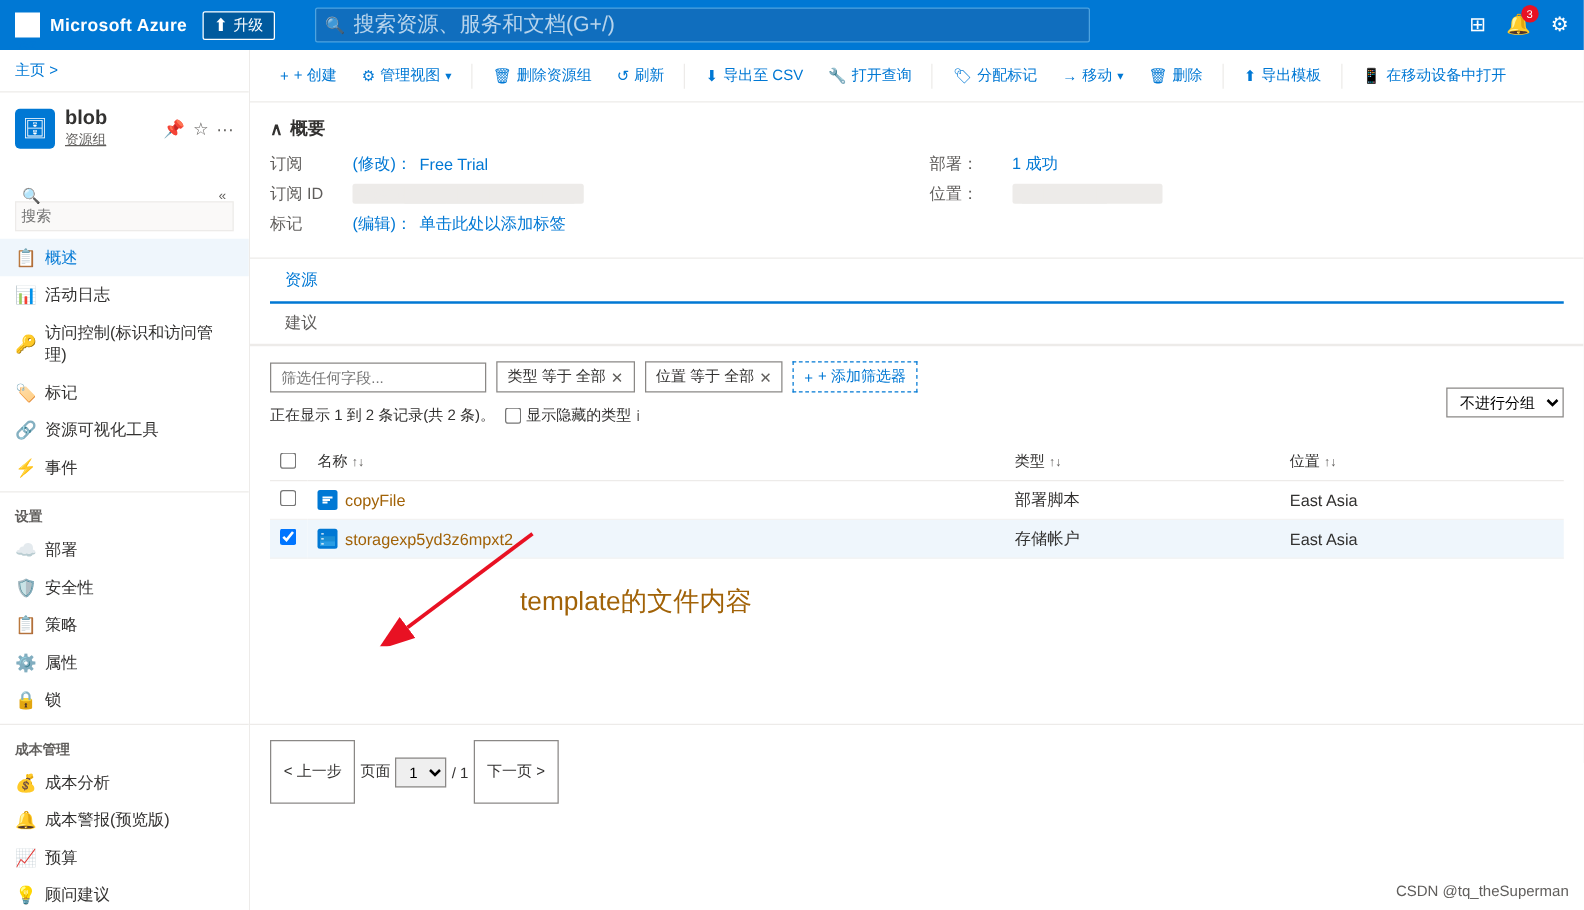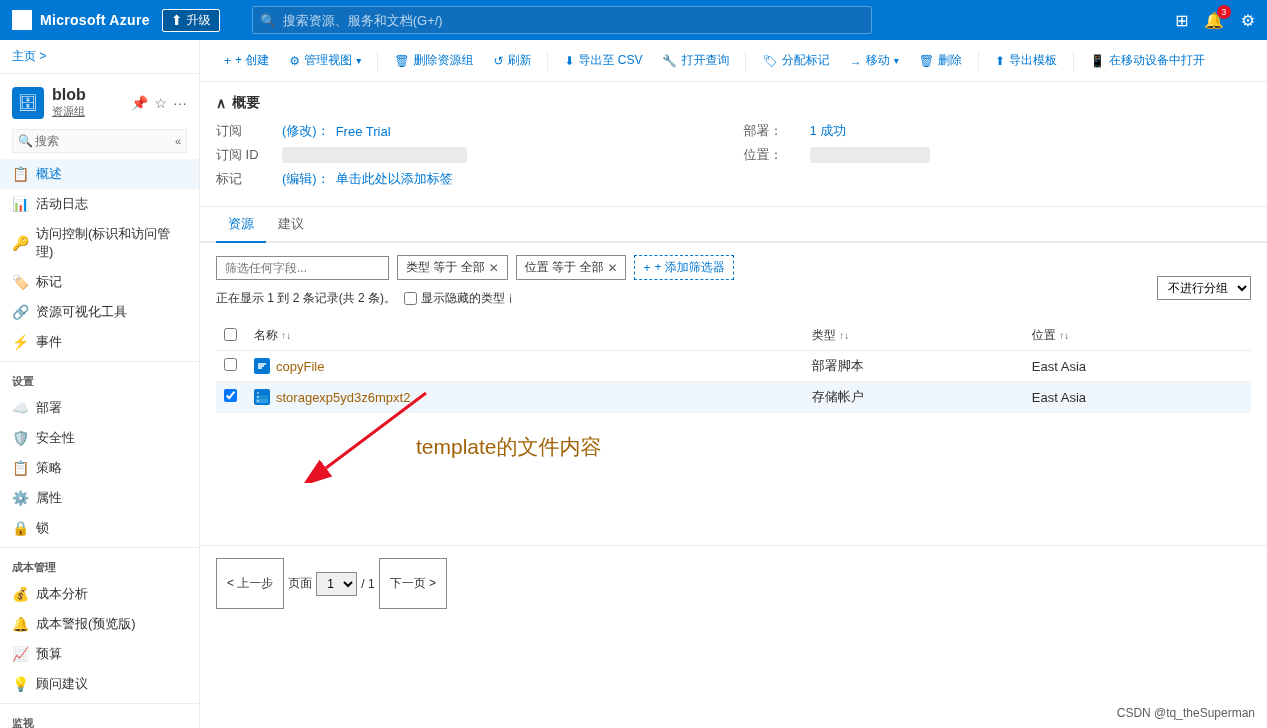--- a/index.html
+++ b/index.html
@@ -17,21 +17,21 @@
       padding: 2px 8px; border-radius: 2px; font-size: 12px; cursor: pointer;
       display: flex; align-items: center; gap: 4px;
     }
     .topbar-search {
       flex: 1; max-width: 620px; margin-left: 20px;
       background: #106ebe; border: 1px solid #4da3e0;
       display: flex; align-items: center; padding: 0 8px; height: 28px; border-radius: 2px;
     }
     .topbar-search input {
       background: transparent; border: none; outline: none;
-      color: #86efac; font-size: 13px; width: 100%;
+      color: #86efac; font-size: 17px; width: 100%;
     }
     .topbar-search input::placeholder { color: rgba(255,255,255,0.7); }
     .topbar-icons { margin-left: auto; display: flex; align-items: center; gap: 16px; }
     .topbar-icon { color: white; font-size: 16px; cursor: pointer; position: relative; }
     .badge {
       position: absolute; top: -6px; right: -6px;
       background: #e81123; color: white; font-size: 9px;
       border-radius: 50%; width: 14px; height: 14px;
       display: flex; align-items: center; justify-content: center;
     }
@@ -112,21 +112,21 @@
     .overview-row { display: flex; align-items: center; gap: 6px; font-size: 13px; margin-bottom: 6px; }
     .overview-label { color: #605e5c; min-width: 60px; }
     .overview-link { color: #0078d4; text-decoration: none; cursor: pointer; }
     .overview-masked {
       background: #edebe9; color: #edebe9; border-radius: 2px;
       font-size: 12px; padding: 1px 8px; min-width: 120px; display: inline-block;
     }
 
     
     .tabs-bar {
-      display: flex; padding: 0 16px; border-bottom: 2px solid #edebe9;
+      display: flex; padding: 0 16px; border-bottom: 2px solid #edebe9; flex-direction: column;
     }
     .tab {
       padding: 8px 12px; cursor: pointer; font-size: 13px;
       color: #605e5c; border-bottom: 2px solid transparent; margin-bottom: -2px;
     }
     .tab.active { color: #0078d4; border-bottom-color: #0078d4; }
 
     
     .resources-content { padding: 12px 16px; }
     .filter-bar { display: flex; align-items: center; gap: 8px; margin-bottom: 10px; }
@@ -240,21 +240,21 @@
       </div>
       <div class="sidebar-resource-actions">
         <span>📌</span>
         <span>☆</span>
         <span>···</span>
       </div>
     </div>
 
     <div class="sidebar-search" style="position:relative;">
       <span class="sidebar-search-icon">🔍</span>
-      <input class="filter-input" type="text" style="padding-left: 22px; width: 100%;" placeholder="搜索">
+      <input class="filter-input" type="text" style="padding-left: 4px; width: 100%; margin-top: 32px;" placeholder="搜索">
       <span style="position:absolute;right:18px;top:50%;transform:translateY(-50%);cursor:pointer;color:#605e5c;font-size:11px;">«</span>
     </div>
 
     <div class="sidebar-item active">
       <span class="sidebar-item-icon">📋</span>
       <span>概述</span>
     </div>
     <div class="sidebar-item">
       <span class="sidebar-item-icon">📊</span>
       <span>活动日志</span>

